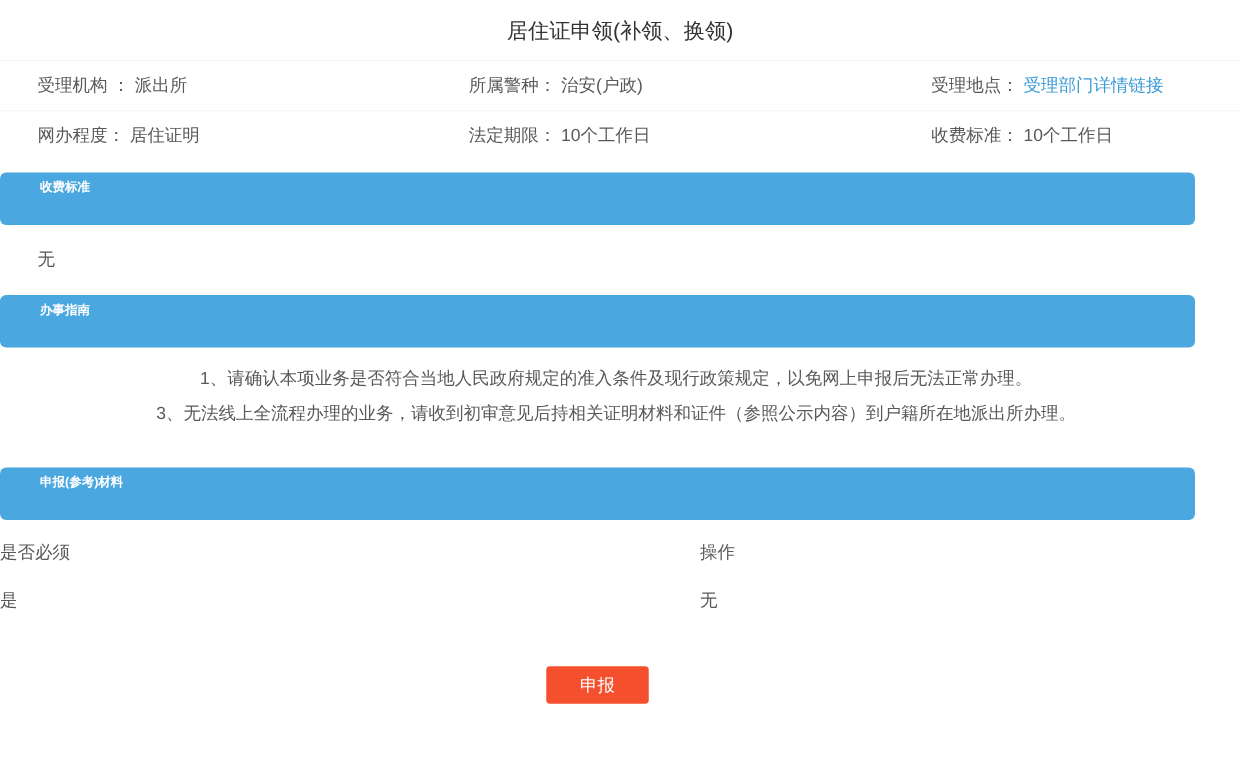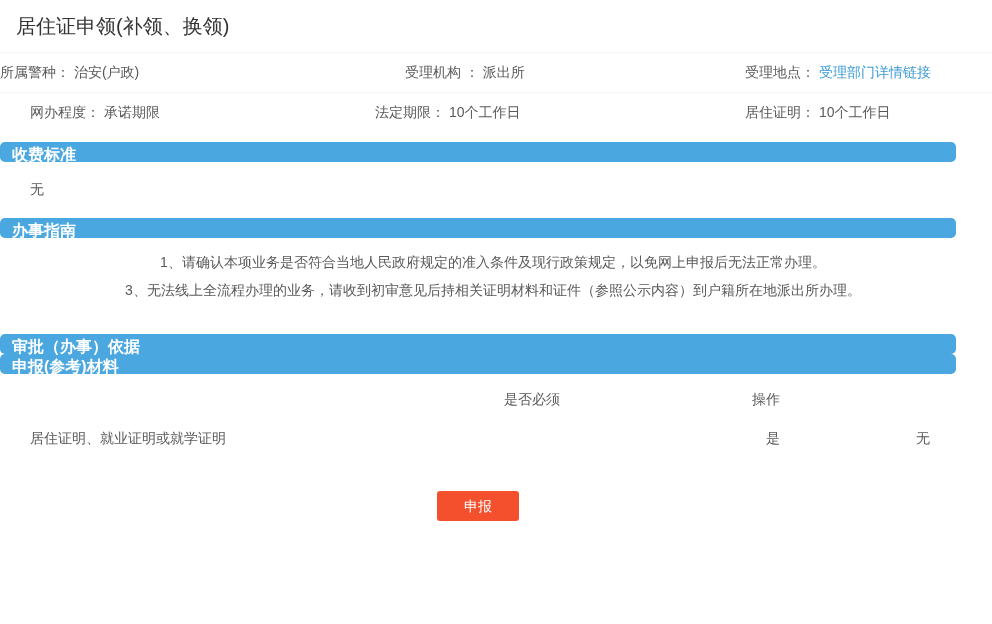--- a/index.html
+++ b/index.html
@@ -10,122 +10,120 @@
   }
   *{box-sizing:border-box;margin:0;padding:0;}
   html,body{background:#ffffff;}
   body{
     width:992px;height:624px;overflow:hidden;
     font-family:"Liberation Sans","DejaVu Sans",sans-serif;
     color:var(--text-color);font-size:14px;
   }
   .page{width:992px;}
   .page-title{
-    text-align:left;font-size:20px;color:#333;font-weight:400;
+    text-align:center;font-size:17px;color:#333;font-weight:400;
     padding:13px 16px 12px;
   }
   
   .info-grid{border-top:1px solid #f5f5f5;}
   .info-row{
     display:grid;grid-template-columns:375px 370px 1fr;
     align-items:center;height:40px;
   }
   .info-row.first{border-bottom:1px solid #f7f7f7;}
   .info-cell{white-space:nowrap;}
   .info-cell.c1{padding-left:30px;}
   .link{color:var(--link-color);text-decoration:none;cursor:pointer;}
   
   .section-bar{
-    height:20px;line-height:25px;margin-right:36px;
+    height:42px;line-height:25px;margin-right:36px;
     background:var(--bar-color);border-radius:5px;
-    color:#fff;font-weight:bold;font-size:16px;
-    padding-left:12px;margin-top:0;
+    color:#fff;font-weight:bold;font-size:10px;
+    padding-left:32px;margin-top:0;
   }
   .bar-gap{margin-top:9px;}
   .section-content{
     padding:17px 36px 19px 30px;line-height:20px;color:#595959;
   }
   .guide-list{
     list-style:none;padding:10px 36px 30px 30px;text-align:center;
   }
   .guide-list li{line-height:28px;}
   
   .mat-table{width:956px;}
   .mat-row{
     display:grid;grid-template-columns:560px 220px 150px;align-items:center;
   }
   .mat-row.head{padding:17px 0 8px;}
   .mat-row.body{padding:13px 0 10px;}
   .mat-cell.c1{padding-left:30px;text-align:left;}
-  .mat-cell.c2,.mat-cell.c3{text-align:right;}
+  .mat-cell.c2,.mat-cell.c3{text-align:left;}
   
   .btn-wrap{width:956px;text-align:center;margin-top:33px;}
   .apply-btn{
     display:inline-block;width:82px;height:30px;
     background:var(--btn-color);color:#fff;border:none;border-radius:3px;
     font-size:14px;font-family:inherit;cursor:pointer;line-height:30px;
   }
 </style>
 </head>
 <body>
 
 <div class="page">
 
   <div class="page-title">居住证申领(补领、换领)</div>
 
   <div class="info-grid">
     <div class="info-row first">
+      <div class="info-cell c1">
+        <span>受理机构 ：</span>
+        <span>派出所</span>
+      </div>
       <div class="info-cell c2">
         <span>所属警种：</span>
         <span>治安(户政)</span>
-      </div>
-      <div class="info-cell c1">
-        <span>受理机构 ：</span>
-        <span>派出所</span>
       </div>
       <div class="info-cell c3">
         <span>受理地点：</span>
         <a class="link">受理部门详情链接</a>
       </div>
     </div>
     <div class="info-row">
       <div class="info-cell c1">
         <span>网办程度：</span>
-        <span>承诺期限</span>
+        <span>居住证明</span>
       </div>
       <div class="info-cell c2">
         <span>法定期限：</span>
         <span>10个工作日</span>
       </div>
       <div class="info-cell c3">
-        <span>居住证明：</span>
+        <span>收费标准：</span>
         <span>10个工作日</span>
       </div>
     </div>
   </div>
 
   <div class="section-bar bar-gap">收费标准</div>
   <div class="section-content">无</div>
 
   <div class="section-bar">办事指南</div>
   <ul class="guide-list">
     <li>1、请确认本项业务是否符合当地人民政府规定的准入条件及现行政策规定，以免网上申报后无法正常办理。</li>
     <li>3、无法线上全流程办理的业务，请收到初审意见后持相关证明材料和证件（参照公示内容）到户籍所在地派出所办理。</li>
   </ul>
 
-  <div class="section-bar">审批（办事）依据</div>
 
   <div class="section-bar">申报(参考)材料</div>
   <div class="mat-table">
     <div class="mat-row head">
       <div class="mat-cell c2">是否必须</div>
       <div class="mat-cell c3">操作</div>
     </div>
     <div class="mat-row body">
-      <div class="mat-cell c1">居住证明、就业证明或就学证明</div>
       <div class="mat-cell c2">是</div>
       <div class="mat-cell c3">无</div>
     </div>
   </div>
 
   <div class="btn-wrap">
     <button class="apply-btn">申报</button>
   </div>
 
 </div>

